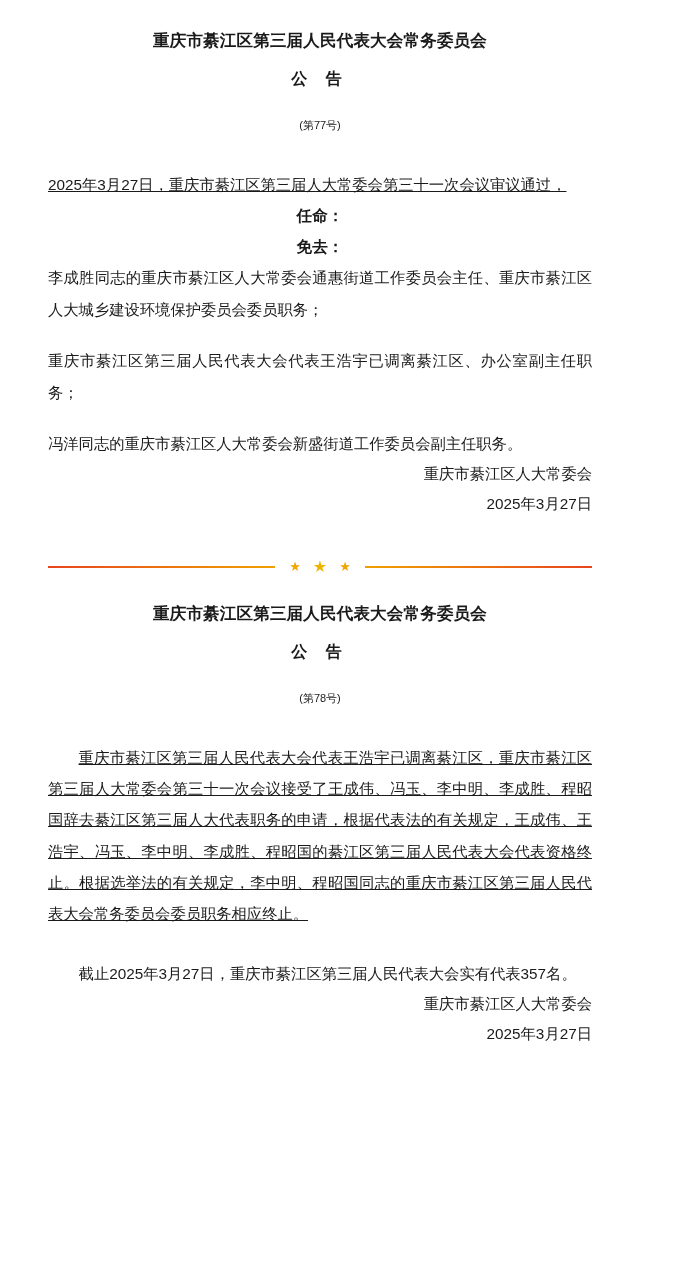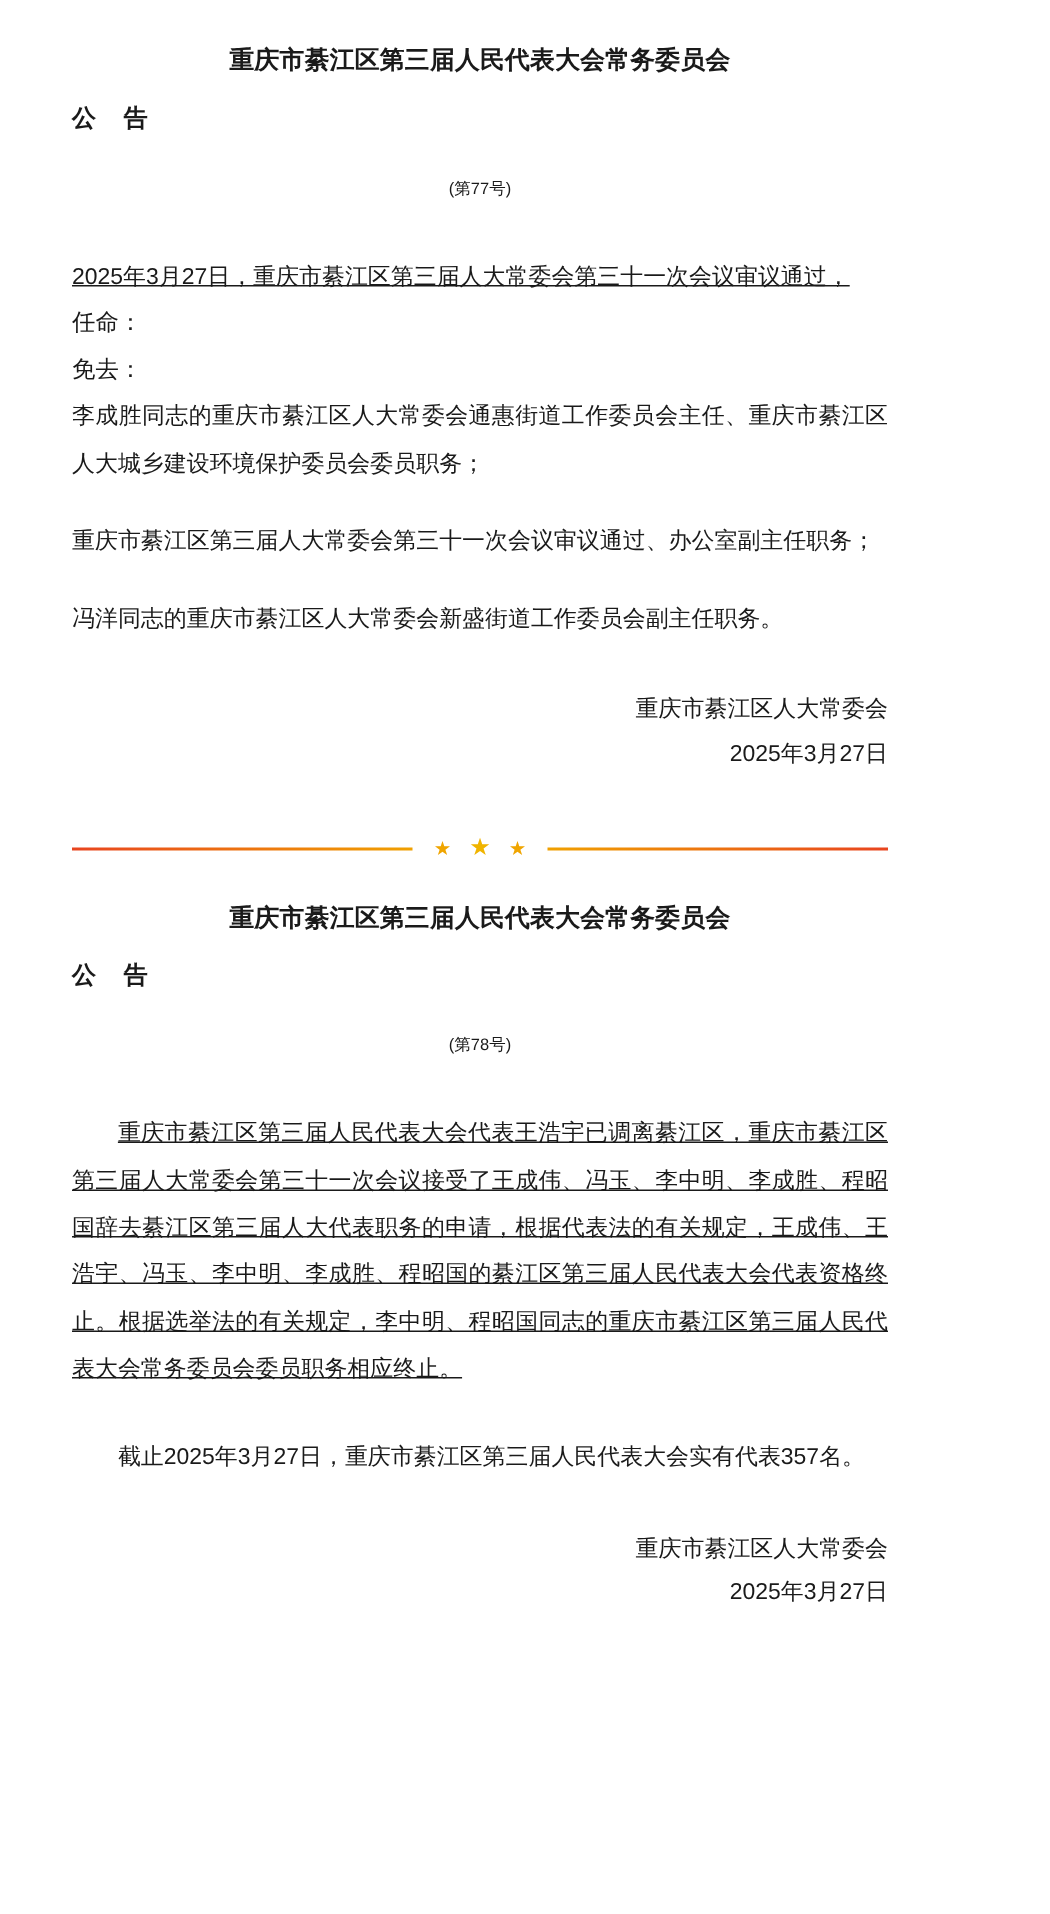--- a/index.html
+++ b/index.html
@@ -22,21 +22,21 @@
   .doc-title {
     text-align: center;
     font-size: 16.5px;
     font-weight: bold;
     color: #1a1a1a;
     letter-spacing: 0.2px;
     line-height: 1.5;
     margin: 6px 0 0 0;
   }
   .doc-subtitle {
-    text-align: left;
+    text-align: center;
     font-size: 16px;
     font-weight: bold;
     color: #1a1a1a;
     letter-spacing: 7px;
     margin: 16px 0 0 0;
   }
   .doc-number {
     text-align: center;
     font-size: 11px;
     color: #1a1a1a;
@@ -48,33 +48,34 @@
     color: #1a1a1a;
     margin: 0;
     text-align: justify;
   }
   .gap-lg { margin-top: 36px; text-decoration: underline; }
   .gap-md { margin-top: 28px; }
   .gap-sm { margin-top: 20px; }
   .indent { text-indent: 2em; }
   .bold-label {
     font-size: 15.6px;
-    font-weight: normal;
+    font-weight: bold;
     color: #1a1a1a;
     margin: 0;
     line-height: 2.0;
+    text-align: center;
   }
   .signature {
     font-size: 15.3px;
     line-height: 1.95;
     color: #1a1a1a;
     text-align: right;
     margin: 0;
   }
-  .sig-block { margin-top: 30px; }
+  .sig-block { }
   .divider {
     margin: 40px 0 26px 0;
     display: flex;
     align-items: center;
     gap: 0;
     width: 100%;
   }
   .divider .bar {
     flex: 1 1 auto;
     height: 2px;
@@ -110,21 +111,21 @@
     <h1 class="doc-title">重庆市綦江区第三届人民代表大会常务委员会</h1>
     <div class="doc-subtitle">公 告</div>
     <div class="doc-number">(第77号)</div>
 
     <p class="para gap-lg">2025年3月27日，重庆市綦江区第三届人大常委会第三十一次会议审议通过，</p>
 
     <p class="bold-label gap-md">任命：</p>
 
     <p class="bold-label gap-md">免去：</p>
     <p class="para">李成胜同志的重庆市綦江区人大常委会通惠街道工作委员会主任、重庆市綦江区人大城乡建设环境保护委员会委员职务；</p>
-    <p class="para gap-sm">重庆市綦江区第三届人大常委会第三十一次会议审议通过、办公室副主任职务；</p>
+    <p class="para gap-sm">重庆市綦江区第三届人民代表大会代表王浩宇已调离綦江区、办公室副主任职务；</p>
     <p class="para gap-sm">冯洋同志的重庆市綦江区人大常委会新盛街道工作委员会副主任职务。</p>
 
     <div class="sig-block">
       <p class="signature">重庆市綦江区人大常委会</p>
       <p class="signature">2025年3月27日</p>
     </div>
   </section>
 
   <div class="divider">
     <div class="bar"></div>

